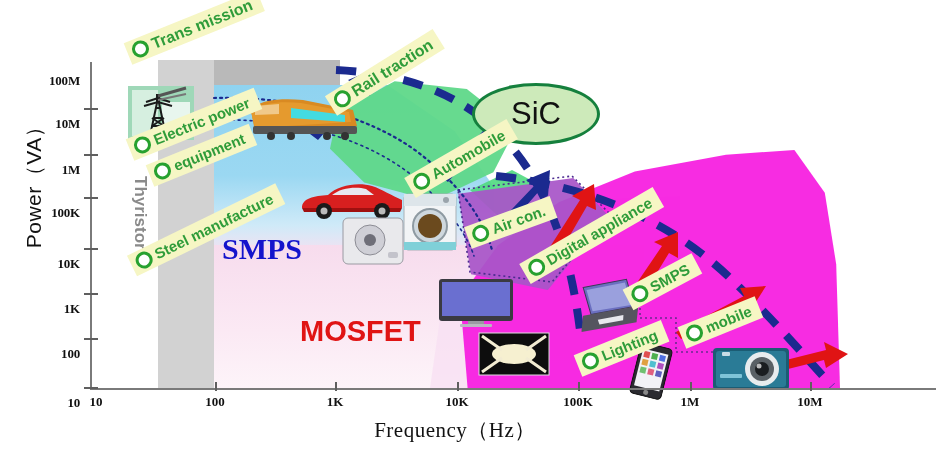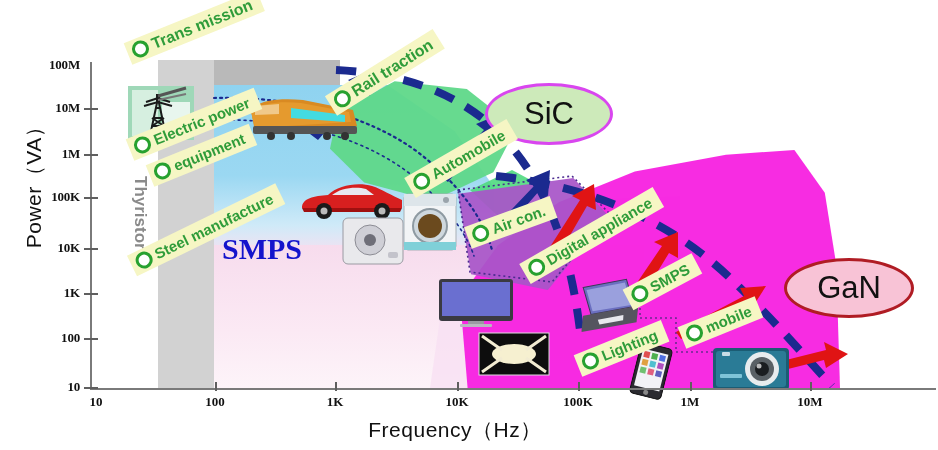--- a/index.html
+++ b/index.html
@@ -6,27 +6,27 @@
   body{width:938px;height:450px;overflow:hidden;font-family:"Liberation Sans",sans-serif;}
   #root{position:relative;width:938px;height:450px;background:#fff;}
 
   
   .axis-line{position:absolute;background:#7a7a7a;}
   #y-axis{left:90px;top:62px;width:2px;height:328px;}
   #x-axis{left:90px;top:388px;height:2px;width:846px;}
   .tick-y{position:absolute;left:84px;width:14px;height:2px;background:#5f5f5f;}
   .tick-x{position:absolute;top:382px;width:2px;height:9px;background:#5f5f5f;}
   .ylab{position:absolute;right:0;transform:translateY(-50%);font-weight:bold;font-size:13px;color:#111;
-        font-family:"Liberation Serif",serif;letter-spacing:-.2px;white-space:nowrap;}
+        font-family:"Liberation Serif",serif;letter-spacing:-.2px;white-space:nowrap;margin-top:16px;}
   .ylabwrap{position:absolute;left:0;width:80px;text-align:right;}
   .xlab{position:absolute;top:394px;transform:translateX(-50%);font-weight:bold;font-size:13px;color:#111;
         font-family:"Liberation Serif",serif;white-space:nowrap;}
   #y-title{position:absolute;left:-36px;top:168px;width:140px;text-align:center;
         transform:rotate(-90deg);font-size:21px;color:#111;letter-spacing:.5px;}
-  #x-title{position:absolute;left:245px;top:416px;width:420px;text-align:center;font-size:21px;color:#111;letter-spacing:.5px;}
+  #x-title{position:absolute;left:245px;top:416px;width:420px;text-align:center;font-size:21px;color:#111;letter-spacing:.5px;font-family:Liberation Serif, serif;}
 
   
   .region{position:absolute;}
   #thyristor-band{left:158px;top:60px;width:56px;height:328px;background:#d2d2d2;}
   #gto-band{left:214px;top:60px;width:126px;height:72px;background:#b9b9b9;}
   #igbt-region{left:214px;top:85px;width:280px;height:165px;
       background:linear-gradient(180deg,#8fd3f0 0%,#9bd8f2 55%,#cfeaf8 85%,#f0e2f2 100%);
       clip-path:polygon(0 0,62% 0,86% 28%,100% 62%,100% 100%,0 100%);}
   #mosfet-region{left:214px;top:245px;width:430px;height:143px;
       background:linear-gradient(180deg,#f7dced 0%,#fbe9f4 60%,#fdf4f9 100%);}
@@ -48,21 +48,21 @@
   .regtext{position:absolute;font-weight:bold;white-space:nowrap;}
   #gto-text{left:230px;top:62px;font-size:28px;color:#1f7a2e;font-family:"Liberation Sans",sans-serif;}
   #thyristor-text{left:150px;top:176px;font-size:17px;color:#8a8a8a;
       transform:rotate(90deg);transform-origin:left top;letter-spacing:0px;}
   #igbt-text{left:222px;top:232px;font-size:30px;color:#1414cc;font-family:"Liberation Serif",serif;}
   #mosfet-text{left:300px;top:315px;font-size:29px;color:#e01414;font-family:"Liberation Sans",sans-serif;}
 
   
   .ellipse{position:absolute;display:flex;align-items:center;justify-content:center;
       border-radius:50%;font-weight:normal;}
-  #sic-ellipse{left:485px;top:83px;width:122px;height:56px;background:#cdeaba;border:3px solid #d946ef;
+  #sic-ellipse{left:472px;top:83px;width:122px;height:56px;background:#cdeaba;border:3px solid #15803d;
       font-size:31px;color:#111;font-family:"Liberation Sans",sans-serif;}
   #gan-ellipse{left:784px;top:258px;width:124px;height:54px;background:#f8c3d6;border:3px solid #b01c24;
       font-size:31px;color:#111;font-family:"Liberation Sans",sans-serif;}
 
   
   .tag{position:absolute;background:#f6f6c4;padding:3px 9px 3px 5px;display:flex;align-items:center;
       gap:4px;font-weight:bold;color:#2f9c3a;white-space:nowrap;
       font-family:"Liberation Sans",sans-serif;transform-origin:left center;}
   .tag .ring{width:11px;height:11px;border-radius:50%;border:3px solid #27a12f;background:#fff;flex:0 0 auto;}
   .tag span{line-height:1;}
@@ -233,23 +233,23 @@
       <circle cx="50" cy="25" r="12" fill="#5a6166"></circle>
       <circle cx="50" cy="25" r="7" fill="#1a1d20"></circle>
       <circle cx="47" cy="22" r="2.5" fill="#fff" opacity=".7"></circle>
       <rect x="8" y="30" width="22" height="4" rx="1" fill="#7fc4d8"></rect>
       <rect x="10" y="8" width="8" height="4" rx="1" fill="#c8dde6"></rect>
     </svg>
   </div>
 
   <div class="regtext" id="thyristor-text">Thyristor</div>
   <div class="regtext" id="igbt-text">SMPS</div>
+  <div class="regtext" id="mosfet-text">MOSFET</div>
 
   <div class="ellipse" id="sic-ellipse">SiC</div>
-  <div class="ellipse" id="gan-ellipse">GaN</div>
 
   <div id="tag-layer">
       <div class="tag" style="left: 128px; top: 54px; font-size: 16px; transform: translateY(-50%) rotate(-22deg);">
         <i class="ring"></i>
         <span>Trans mission</span>
       </div>
       <div class="tag" style="left: 130px; top: 150px; font-size: 15px; transform: translateY(-50%) rotate(-22deg);">
         <i class="ring"></i>
         <span>Electric power</span>
       </div>

